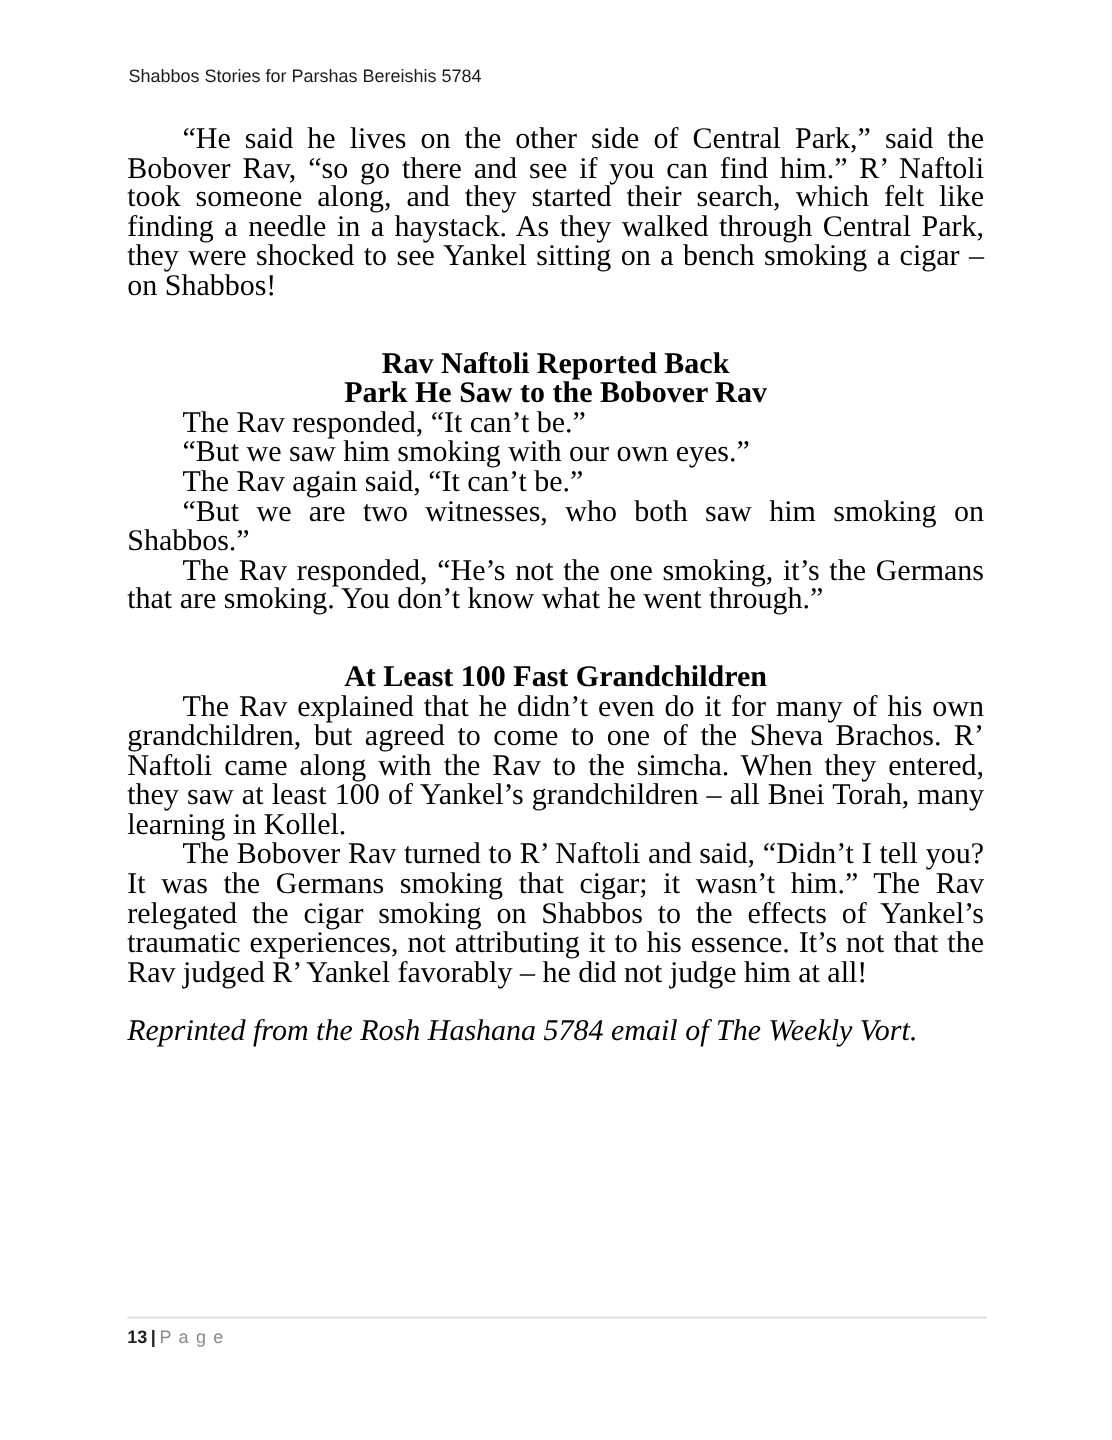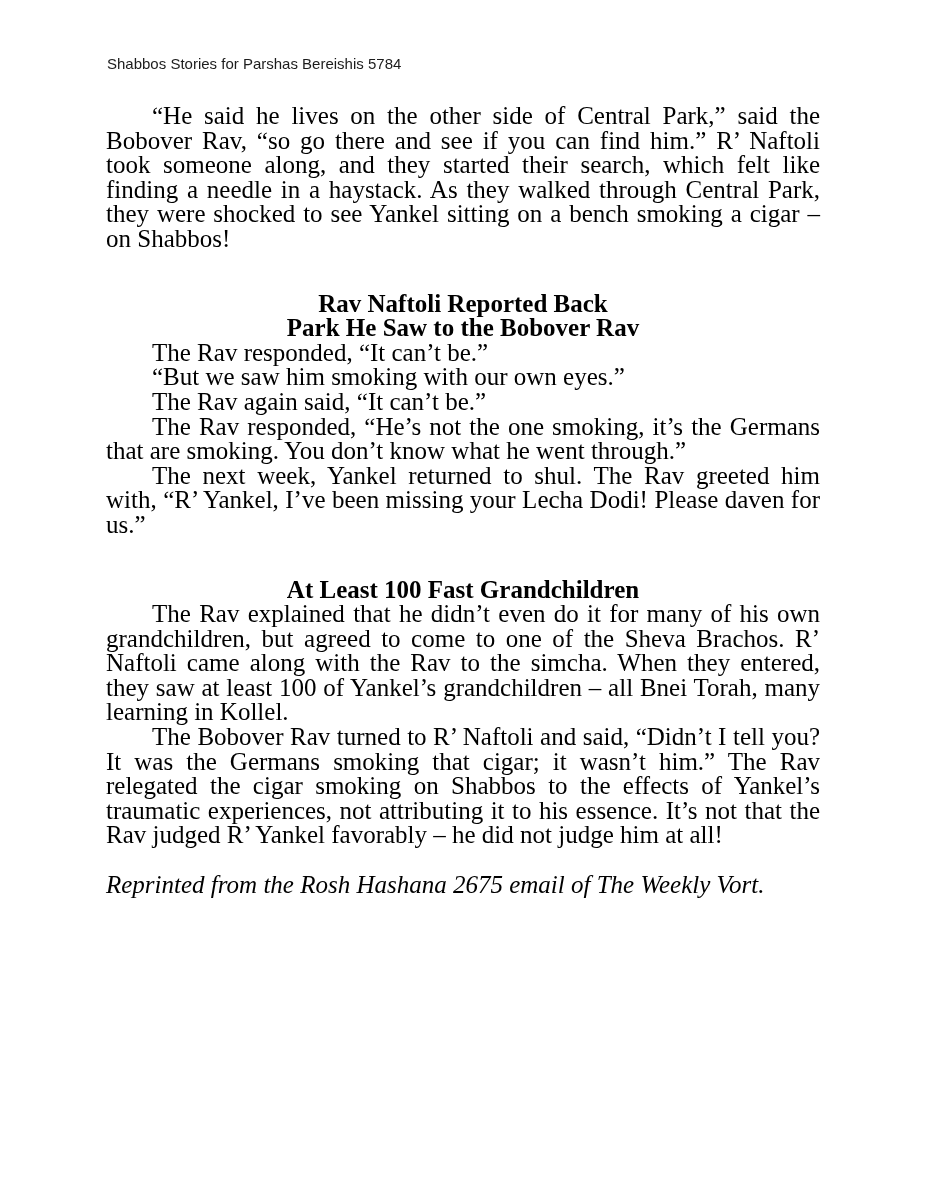--- a/index.html
+++ b/index.html
@@ -73,22 +73,28 @@
 
   <div class="page-header">Shabbos Stories for Parshas Bereishis 5784</div>
 
   <div class="content">
     <p class="para">“He said he lives on the other side of Central Park,” said the Bobover Rav, “so go there and see if you can find him.” R’ Naftoli took someone along, and they started their search, which felt like finding a needle in a haystack. As they walked through Central Park, they were shocked to see Yankel sitting on a bench smoking a cigar – on Shabbos!</p>
     <p class="heading space-above">Rav Naftoli Reported Back</p>
     <p class="heading">Park He Saw to the Bobover Rav</p>
     <p class="para">The Rav responded, “It can’t be.”</p>
     <p class="para">“But we saw him smoking with our own eyes.”</p>
     <p class="para">The Rav again said, “It can’t be.”</p>
+    <p class="para">“But we are two witnesses, who both saw him smoking on Shabbos.”</p>
     <p class="para">The Rav responded, “He’s not the one smoking, it’s the Germans that are smoking. You don’t know what he went through.”</p>
-    <p class="para">The next week, Yankel returned to shul. The Rav greeted him with, “R’ Yankel, I’ve been missing your Lecha Dodi! Please daven for us.”</p>
     <p class="heading space-above">At Least 100 Fast Grandchildren</p>
     <p class="para">The Rav explained that he didn’t even do it for many of his own grandchildren, but agreed to come to one of the Sheva Brachos. R’ Naftoli came along with the Rav to the simcha. When they entered, they saw at least 100 of Yankel’s grandchildren – all Bnei Torah, many learning in Kollel.</p>
     <p class="para">The Bobover Rav turned to R’ Naftoli and said, “Didn’t I tell you? It was the Germans smoking that cigar; it wasn’t him.” The Rav relegated the cigar smoking on Shabbos to the effects of Yankel’s traumatic experiences, not attributing it to his essence. It’s not that the Rav judged R’ Yankel favorably – he did not judge him at all!</p>
-    <p class="attribution">Reprinted from the Rosh Hashana 2675 email of The Weekly Vort.</p>
+    <p class="attribution">Reprinted from the Rosh Hashana 5784 email of The Weekly Vort.</p>
   </div>
 
+  <div class="page-footer">
+    <div class="footer-rule"></div>
+    <div class="footer-text">
+      <span class="page-num">13</span><span class="separator">|</span><span class="page-word">P a g e</span>
+    </div>
+  </div>
 
 </div>
 
 </body></html>

